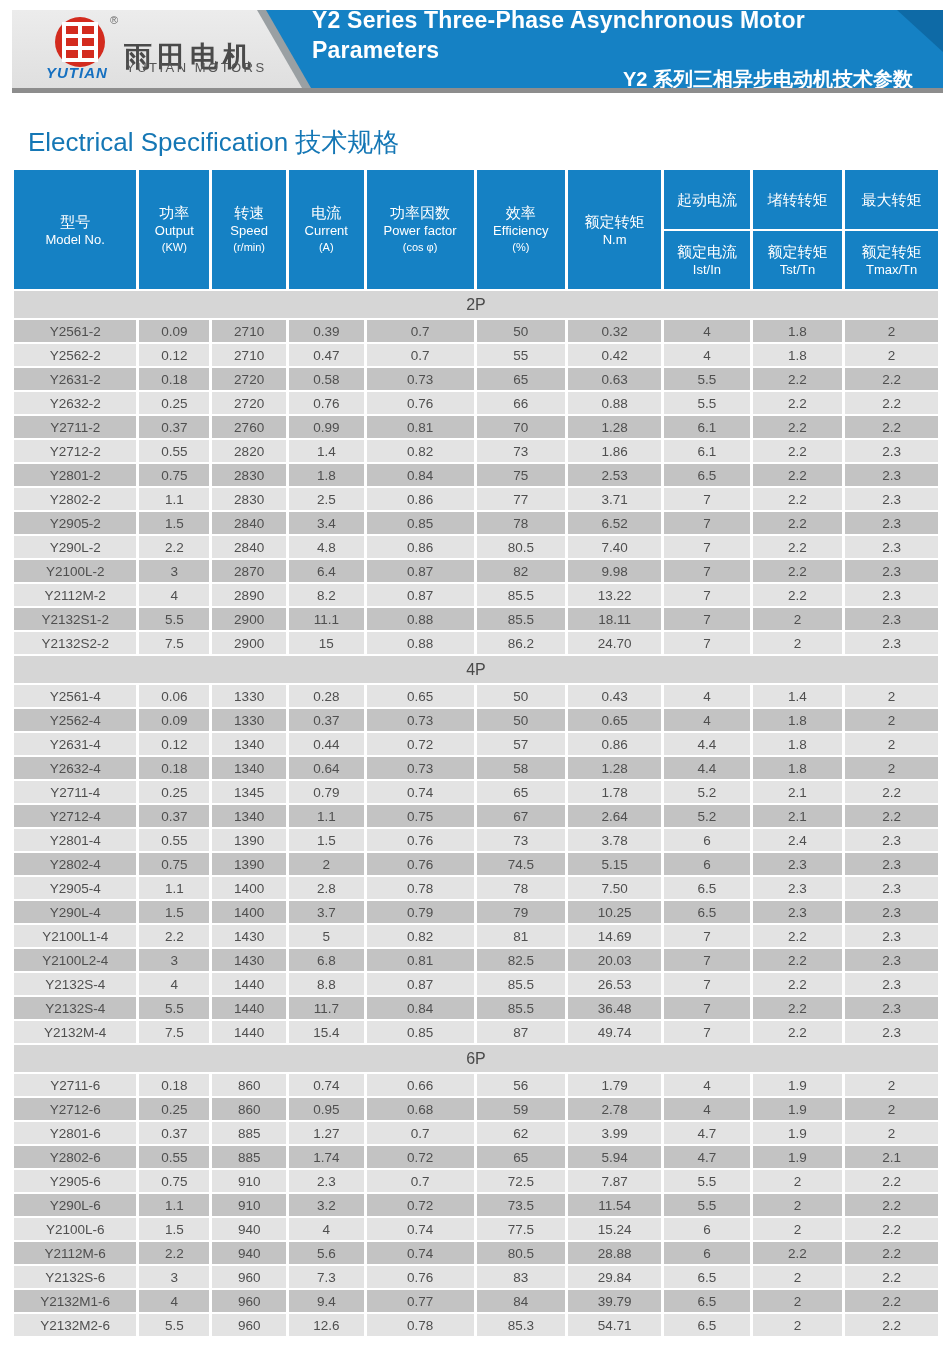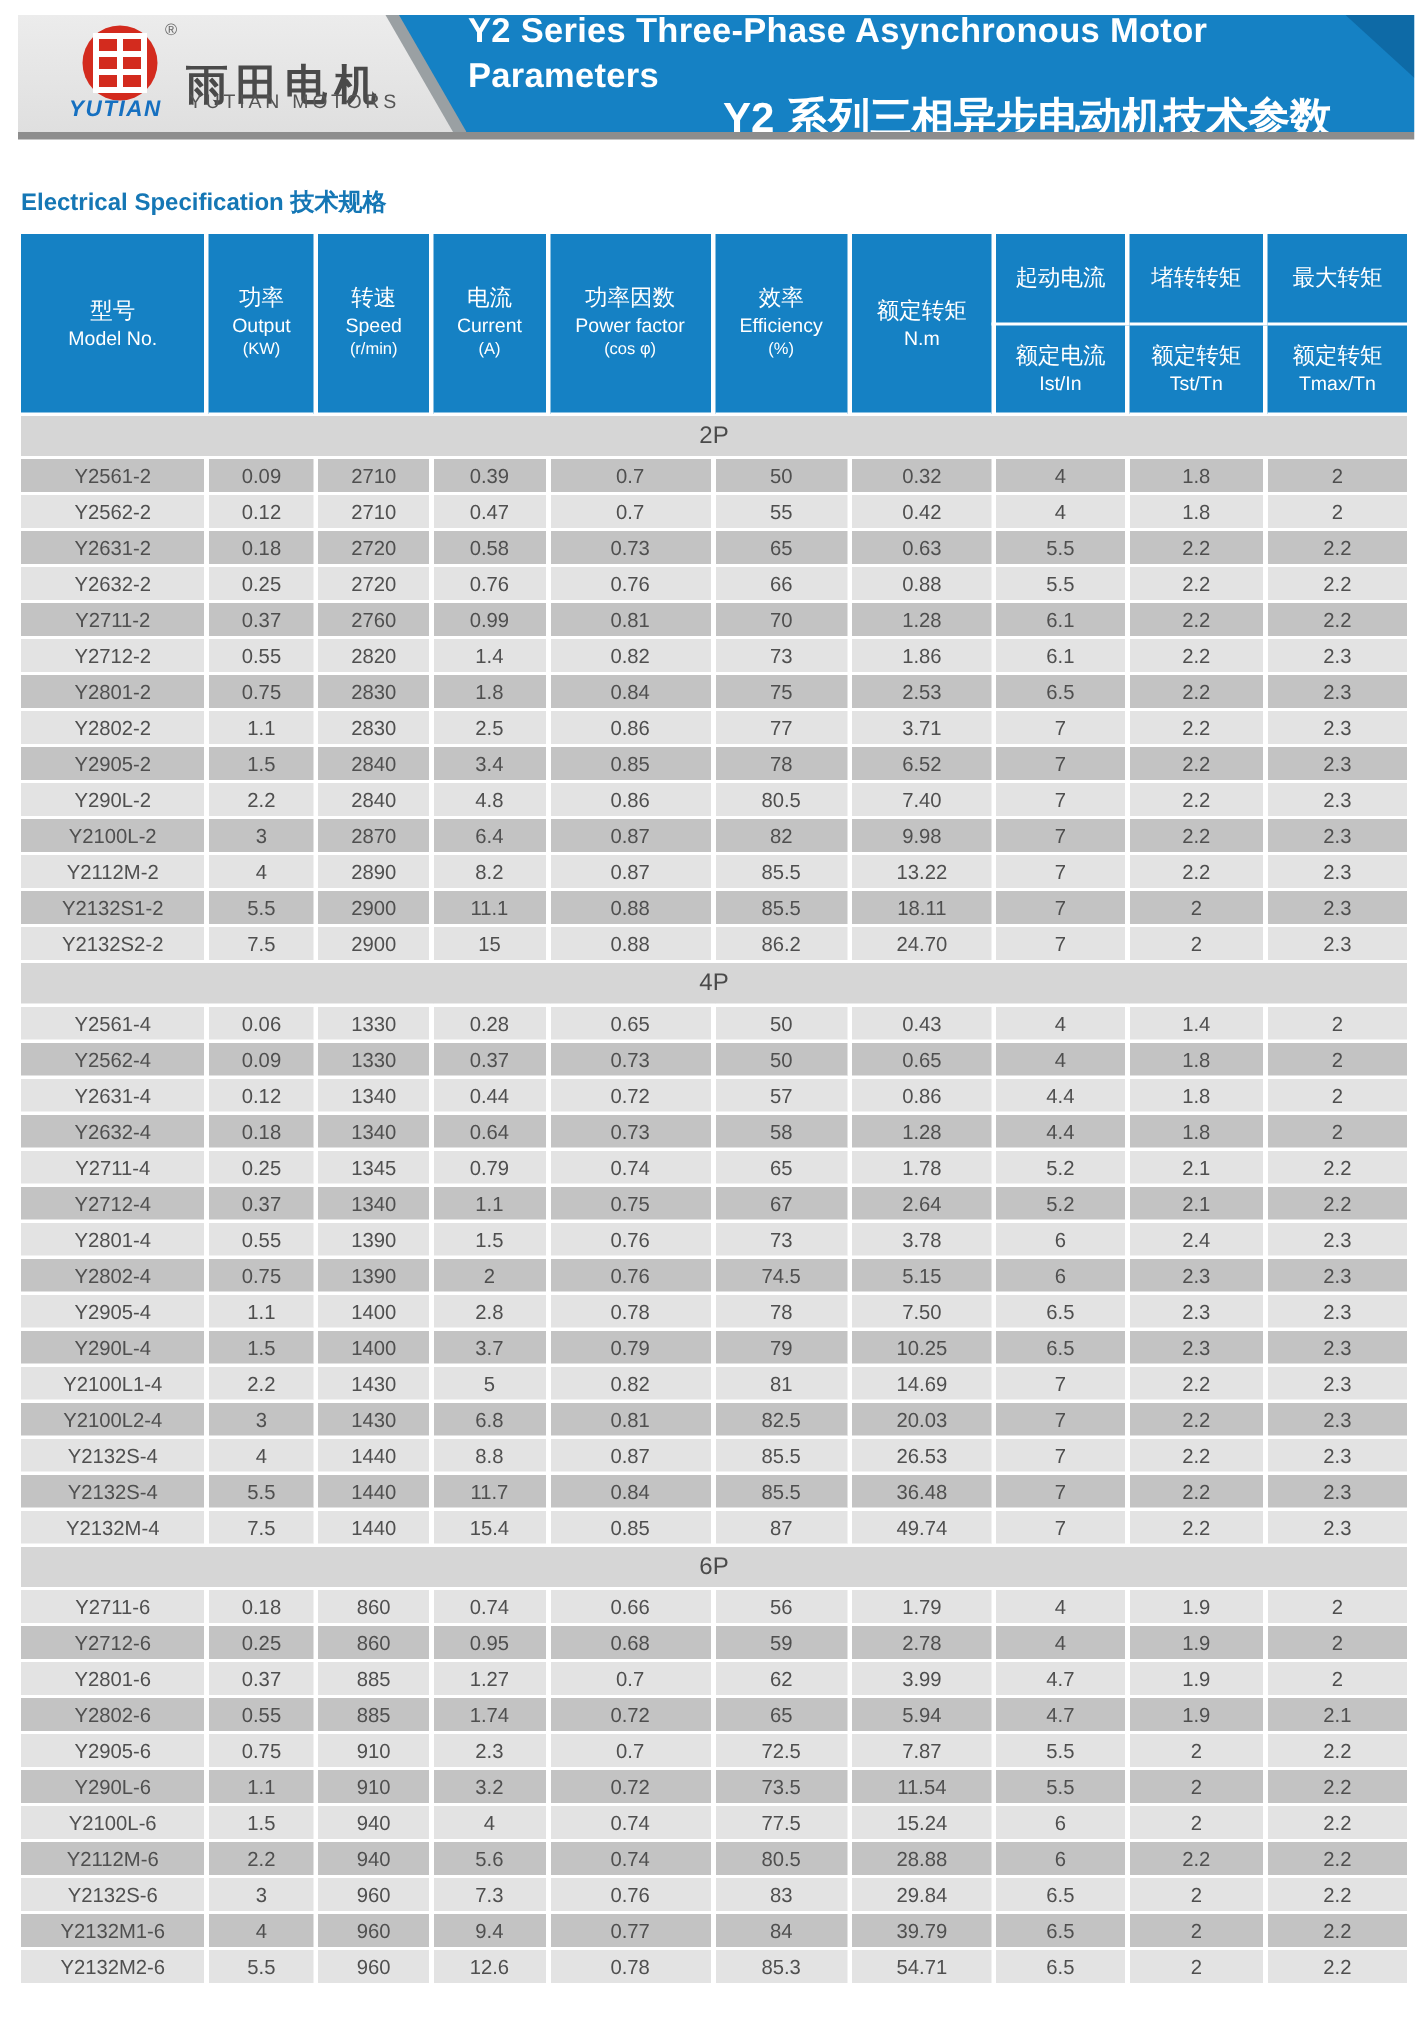--- a/index.html
+++ b/index.html
@@ -24,24 +24,24 @@
     clip-path:polygon(0 0,254px 0,299px 100%,0 100%);
   }
   .banner-gray {
     position:absolute; inset:0; width:310px;
     background:linear-gradient(180deg,#ececec 0%,#dfdfdf 100%);
     clip-path:polygon(0 0,245px 0,290px 100%,0 100%);
   }
   .banner-titles {
     position:absolute; right:0; top:0; bottom:0; left:300px;
     display:flex; flex-direction:column; justify-content:center;
-    align-items:flex-end; padding-right:55px; color:#ffffff;
+    align-items:flex-end; padding-right:30px; color:#ffffff;
   }
   .banner-title-en { font-size:23px; font-weight:bold; letter-spacing:0.2px; line-height:30px; }
-  .banner-title-cn { font-size:28px; font-weight:bold; line-height:28px; }
+  .banner-title-cn { font-size:20px; font-weight:bold; line-height:28px; }
 
   .logo-wrap { position:absolute; left:20px; top:4px; width:270px; height:70px; }
   .logo-mark { position:absolute; left:22px; top:2px; }
   .logo-reg {
     position:absolute; left:78px; top:0px; font-size:11px; color:#6a6a6a;
   }
   .logo-script {
     position:absolute; left:14px; top:50px;
     font-size:15px; font-weight:bold; font-style:italic;
     color:#1670c0; letter-spacing:1px;
@@ -52,22 +52,22 @@
     white-space:nowrap;
   }
   .logo-en {
     position:absolute; left:94px; top:46px;
     font-size:13px; color:#555555; letter-spacing:2.5px; white-space:nowrap;text-align:right;
   }
   .under-bar { margin-left:12px; height:5px; background:#8d8d8d; }
 
   
   .section-title {
-    margin:32px 0 10px 14px;
-    font-size:16px; font-weight:bold; color:#1577b5;
+    margin:32px 0 10px 28px;
+    font-size:26px; font-weight:normal; color:#1577b5;
   }
 
   
   table.spec {
     margin-left:14px; width:924px;
     border-collapse:collapse; table-layout:fixed;
   }
   .spec th {
     background:#1581c4; color:#ffffff; font-weight:normal;
     text-align:center; vertical-align:middle;

